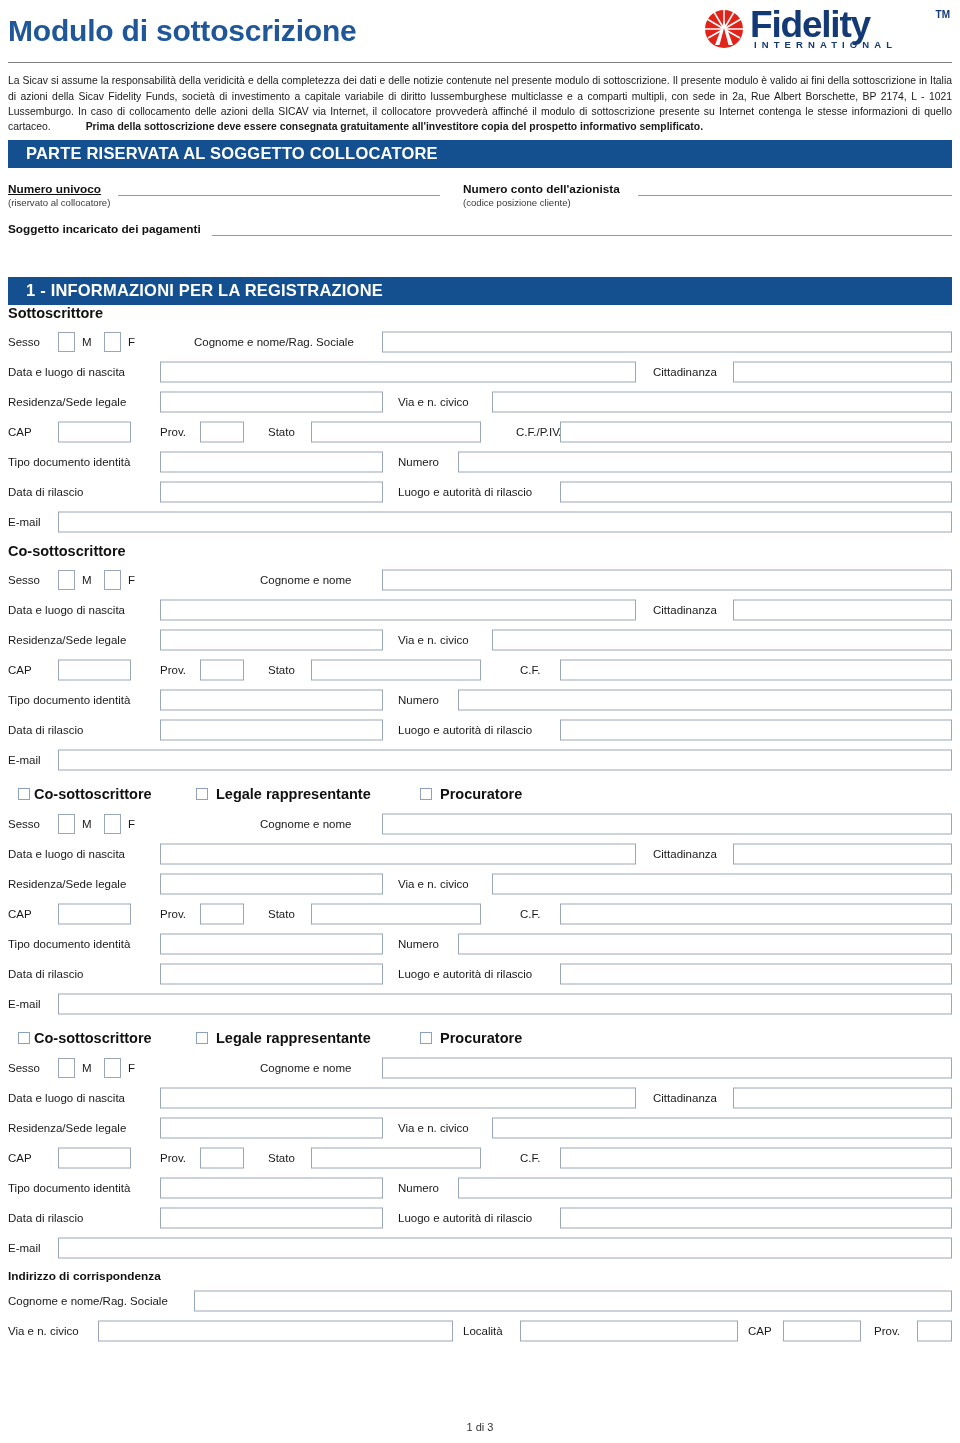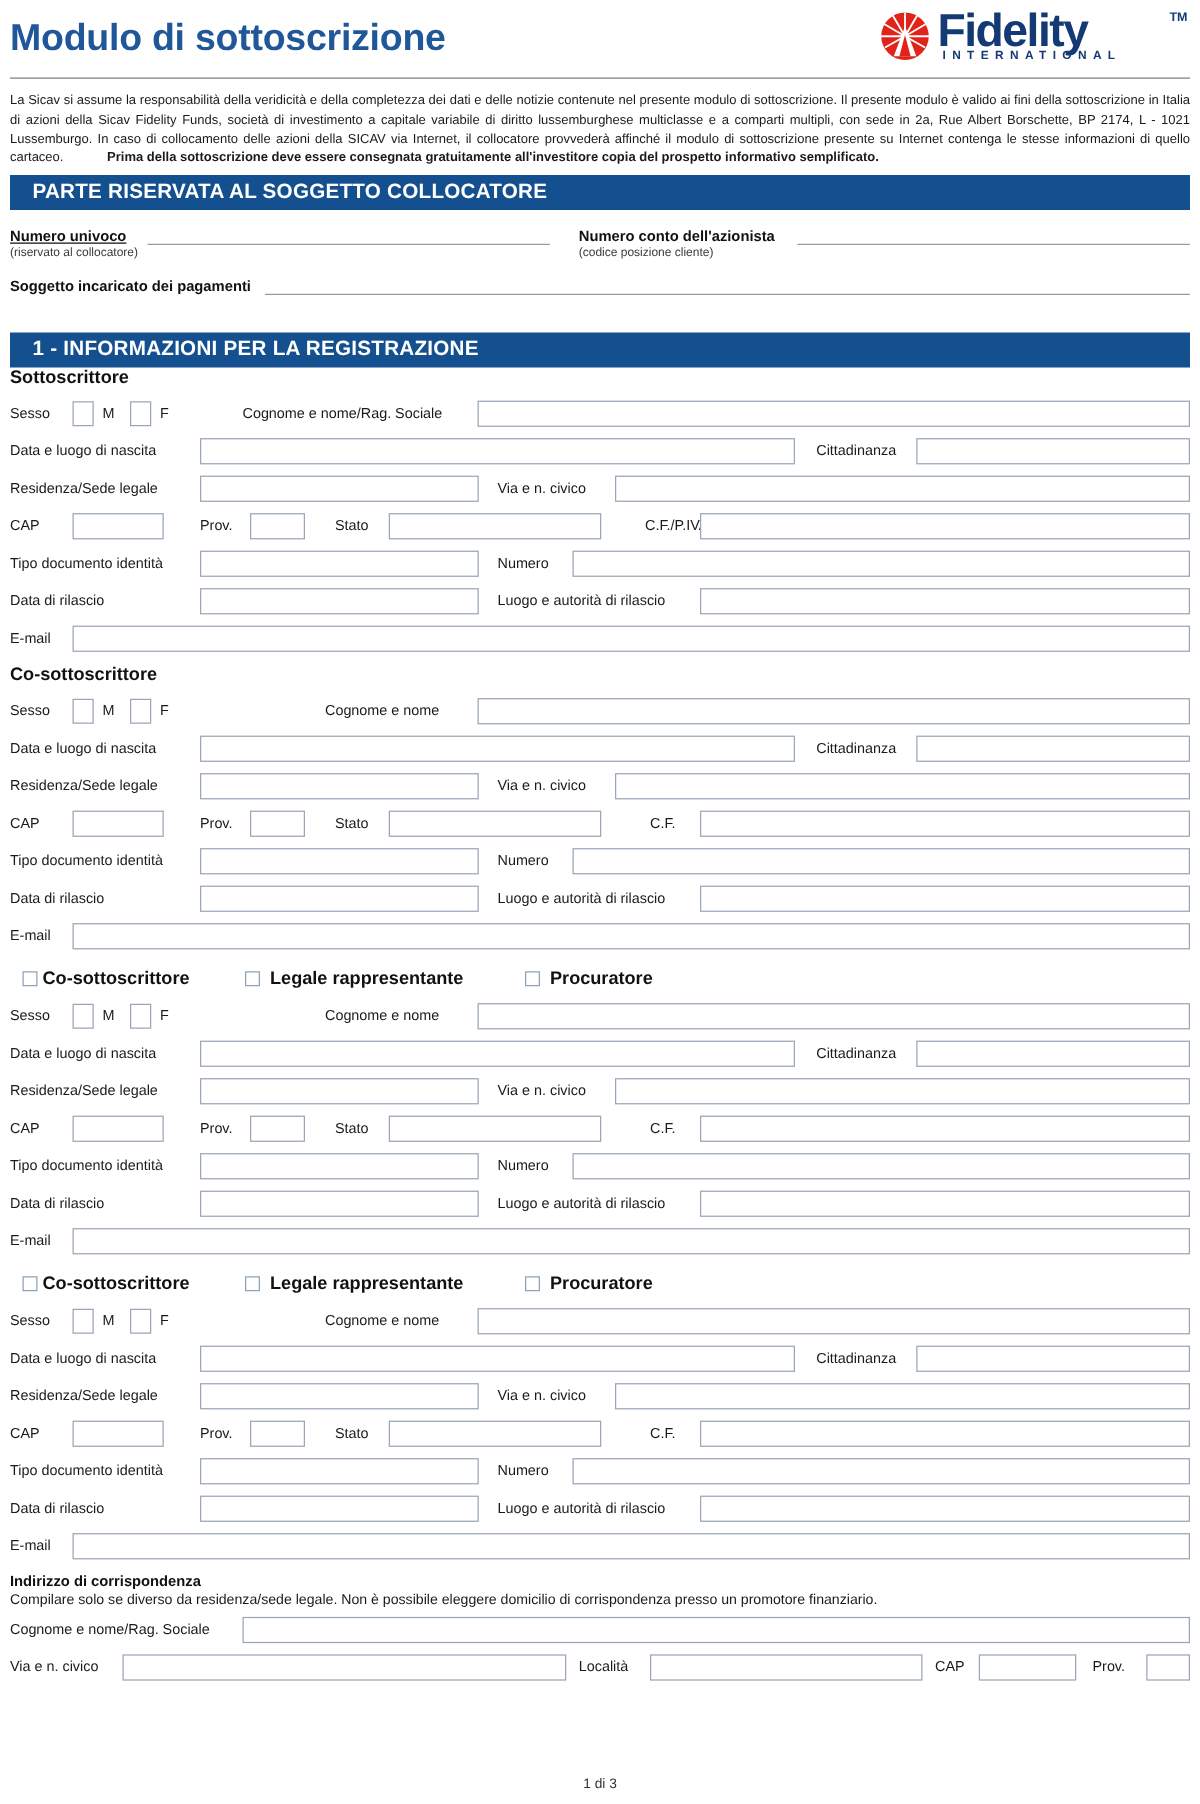--- a/index.html
+++ b/index.html
@@ -149,21 +149,21 @@
     <div class="abs lbl-sm" style="left:0; top:19px;">(riservato al collocatore)</div>
 
     <div class="abs lbl-b" style="left:455px; top:4px;">Numero conto dell'azionista</div>
     <div class="ruleline" style="left:630px; top:17px; width:314px;"></div>
     <div class="abs lbl-sm" style="left:455px; top:19px;">(codice posizione cliente)</div>
 
     <div class="abs lbl-b" style="left:0; top:44px;">Soggetto incaricato dei pagamenti</div>
     <div class="ruleline" style="left:204px; top:57px; width:740px;"></div>
   </div>
 
-  <div class="bar" style="margin-top:4px;">1 - INFORMAZIONI PER LA REGISTRAZIONE</div>
+  <div class="bar" style="margin-top:15px;">1 - INFORMAZIONI PER LA REGISTRAZIONE</div>
 
   <div id="persons-host">
       <div class="person" style="margin-top:0;">
         <div class="sec-title">Sottoscrittore</div>
         <div class="row">
           <span class="t" style="left:0;">Sesso</span>
           <span class="cbx" style="left:50px;"></span>
           <span class="t" style="left:74px;">M</span>
           <span class="cbx" style="left:96px;"></span>
           <span class="t" style="left:120px;">F</span>
@@ -370,21 +370,20 @@
         </div>
         <div class="row">
           <span class="t" style="left:0;">E-mail</span>
           <span class="fld" style="left:50px; width:894px;"></span>
         </div>
       </div>
     </div>
 
   <div style="margin-top:6px; position:relative;">
     <div class="corr-title">Indirizzo di corrispondenza</div>
-    <div class="corr-note">Compilare solo se diverso da residenza/sede legale. Non è possibile eleggere domicilio di corrispondenza presso un promotore finanziario.</div>
 
     <div class="row" style="height:30px; margin-top:3px;">
       <span class="t" style="left:0;">Cognome e nome/Rag. Sociale</span>
       <span class="fld" style="left:186px; width:758px;"></span>
     </div>
 
     <div class="row" style="height:30px;">
       <span class="t" style="left:0;">Via e n. civico</span>
       <span class="fld" style="left:90px; width:355px;"></span>
       <span class="t" style="left:455px;">Località</span>

